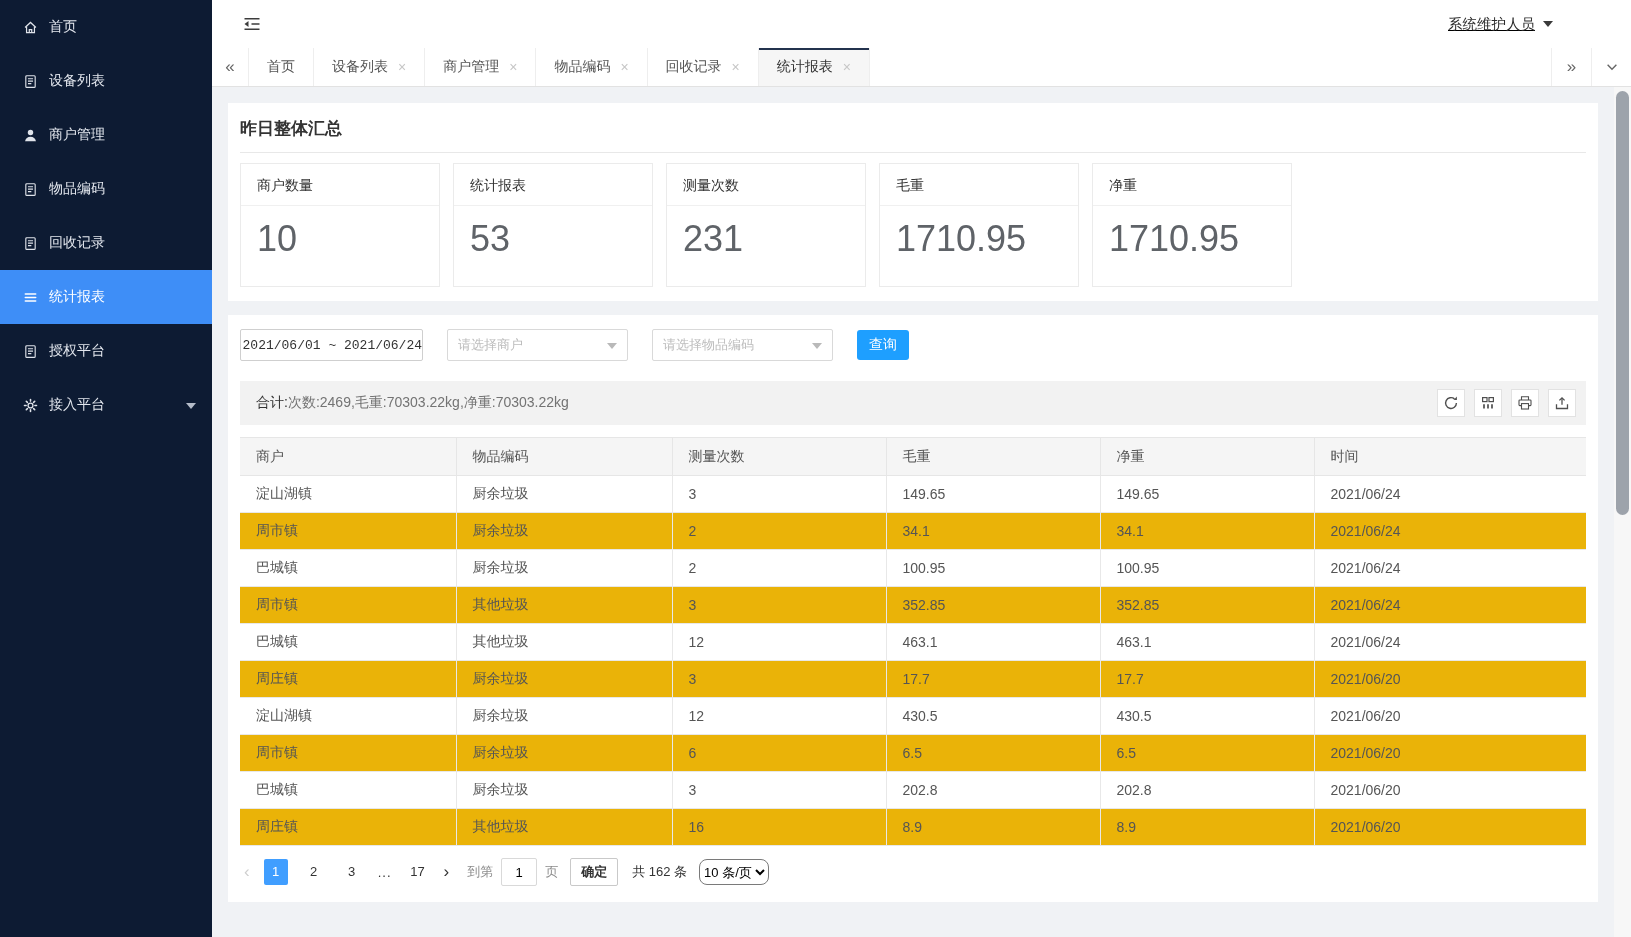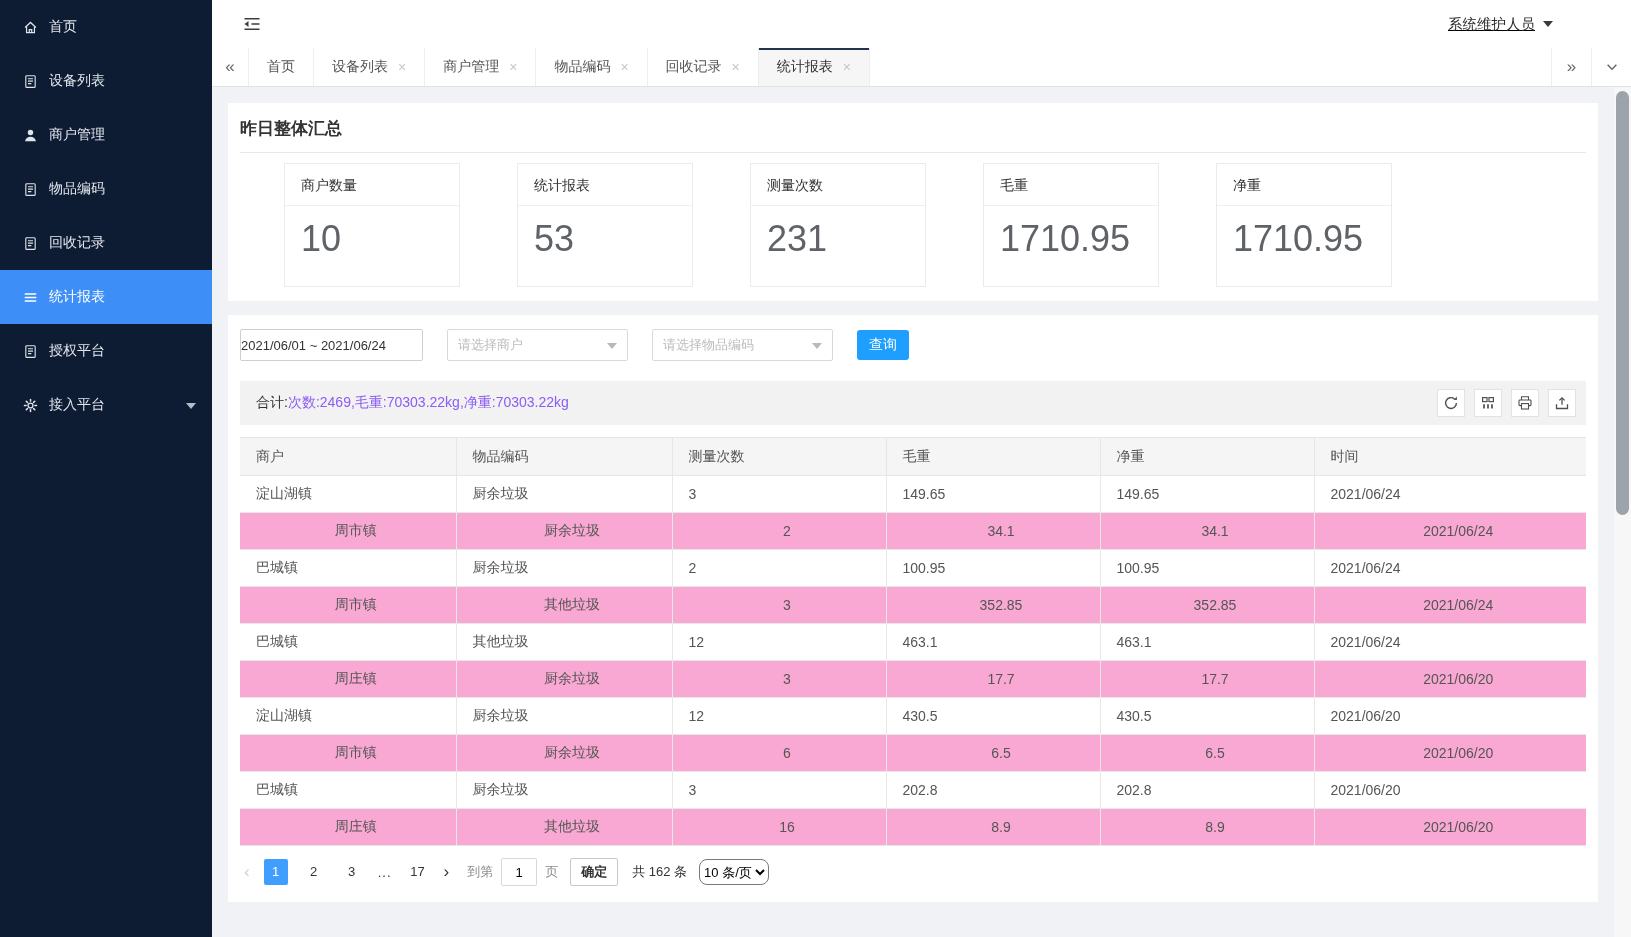--- a/index.html
+++ b/index.html
@@ -36,46 +36,46 @@
   .tab-rbtn { width:40px; display:flex; align-items:center; justify-content:center; color:#666; border-left:1px solid #eee; cursor:pointer; font-size:17px; }
 
   
   .content { position:absolute; left:212px; top:88px; right:17px; bottom:0; padding:15px 16px 0 16px; overflow:hidden; }
   .panel { background:#fff; }
   .panel-title { font-size:17px; color:#333; }
 
   .summary-panel { padding:14px 12px; margin-bottom:14px; }
   .summary-panel .panel-title { padding-bottom:12px; border-bottom:1px solid #e8e8e8; }
   .cards { display:flex; gap:13px; margin-top:10px; }
-  .card { width:176px; height:124px; border:1px solid #ebebeb; background:#fff;margin-left:44px; }
+  .card { width:200px; height:124px; border:1px solid #ebebeb; background:#fff; }
   .card-label { height:42px; line-height:42px; padding-left:16px; font-size:14px; color:#333; border-bottom:1px solid #f0f0f0; }
   .card-value { padding:12px 16px 0 16px; font-size:36px; color:#5f6368; }
 
   .report-panel { padding:14px 12px 10px 12px; }
   .report-panel .panel-title { margin-bottom:16px; }
   .filters { display:flex; align-items:center; margin-bottom:20px; }
-  .date-input { width:183px; height:32px; border:1px solid #cfcfcf; border-radius:2px; font-size:13px; color:#333; text-align:left; outline:none; font-family:Liberation Sans, sans-serif; }
+  .date-input { width:183px; height:32px; border:1px solid #cfcfcf; border-radius:2px; font-size:13px; color:#333; text-align:right; outline:none; font-family:Liberation Mono, monospace; }
   .selectbox { width:181px; height:32px; border:1px solid #d9d9d9; border-radius:2px; margin-left:24px; background:#fff; display:flex; align-items:center; padding:0 12px 0 10px; position:relative; cursor:pointer; }
   .selectbox .ph { font-size:13px; color:#bcbcbc; }
   .sel-caret { position:absolute; right:10px; top:50%; margin-top:-2px; width:0; height:0; border-left:5px solid transparent; border-right:5px solid transparent; border-top:6px solid #b9b9b9; }
   .query-btn { margin-left:24px; height:30px; padding:0 12px; background:#1e9fff; border:none; border-radius:3px; color:#fff; font-size:14px; cursor:pointer; font-family:inherit; }
 
   .totalbar { height:44px; background:#f2f2f2; display:flex; align-items:center; padding:0 10px 0 16px; }
   .total-text { font-size:14px; }
   .total-label { color:#333; }
-  .total-value { color:#8b5cf6; }
+  .total-value { color:#737373; }
   .tool-btns { margin-left:auto; display:flex; gap:9px; }
   .tool-btn { width:28px; height:28px; background:#fff; border:1px solid #e2e2e2; display:flex; align-items:center; justify-content:center; color:#4f4f4f; cursor:pointer; }
 
   table.report { width:100%; border-collapse:collapse; table-layout:fixed; margin-top:12px; }
   table.report th { background:#f5f5f5; font-weight:normal; text-align:left; font-size:14px; color:#555; height:38px; padding-left:16px; border:1px solid #e6e6e6; border-left:none; }
   table.report th:last-child { border-right:none; }
   table.report td { height:37px; font-size:14px; color:#555; padding-left:16px; border:1px solid #e8e8e8; border-left:none; background:#fff; }
   table.report td:last-child { border-right:none; }
-  table.report tr.even td { background:#f9a8d4;text-align:center; }
+  table.report tr.even td { background:#eab308; }
 
   .pager { display:flex; align-items:center; margin-top:10px; padding:2px 0 6px 4px; font-size:13px; color:#333; }
   .pg-prev { color:#cfcfcf; font-size:17px; margin-right:14px; cursor:default; }
   .pg-num { min-width:24px; height:26px; line-height:26px; text-align:center; margin-right:14px; cursor:pointer; padding:0 4px; }
   .pg-num.active { background:#409eff; color:#fff; border-radius:2px; cursor:default; }
   .pg-ellipsis { margin-right:14px; color:#333; letter-spacing:1px; }
   .pg-next { color:#333; font-size:17px; margin-right:18px; cursor:pointer; }
   .goto-label { color:#8d8d8d; }
   .goto-input { width:36px; height:28px; border:1px solid #d9d9d9; border-radius:2px; text-align:center; margin:0 8px; font-size:13px; outline:none; font-family:inherit; }
   .page-unit { color:#8d8d8d; margin-right:12px; }

